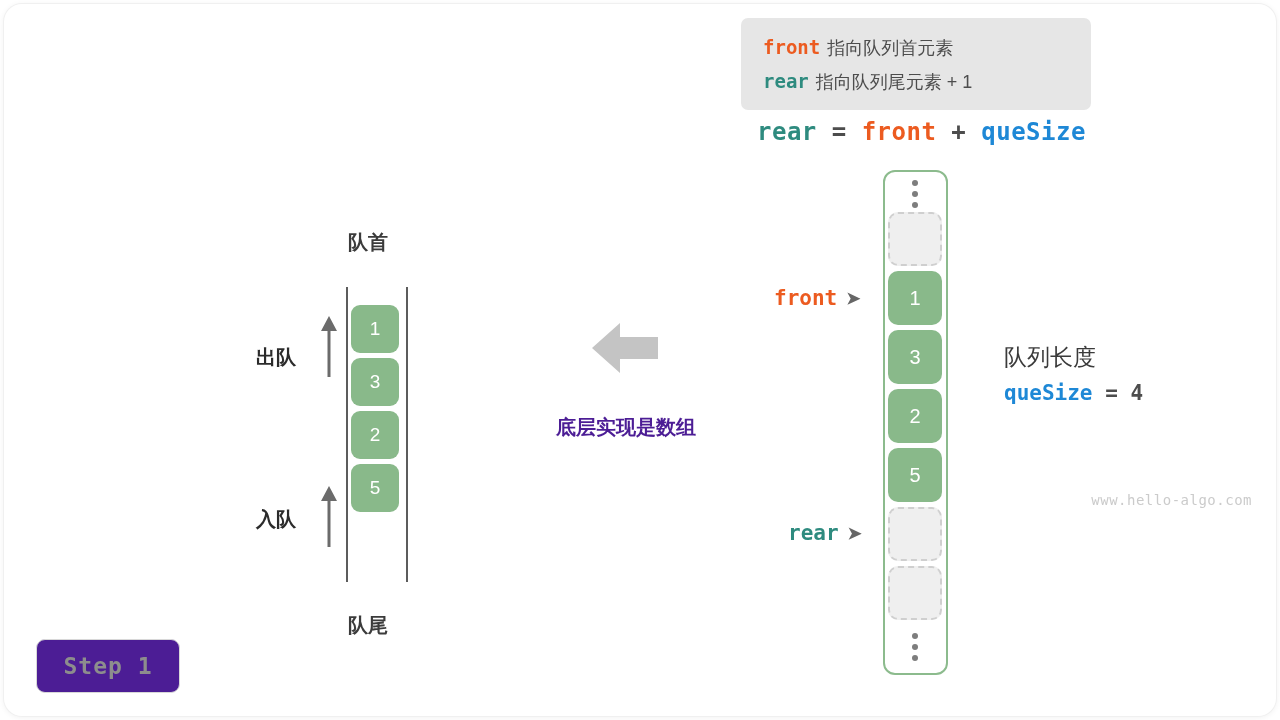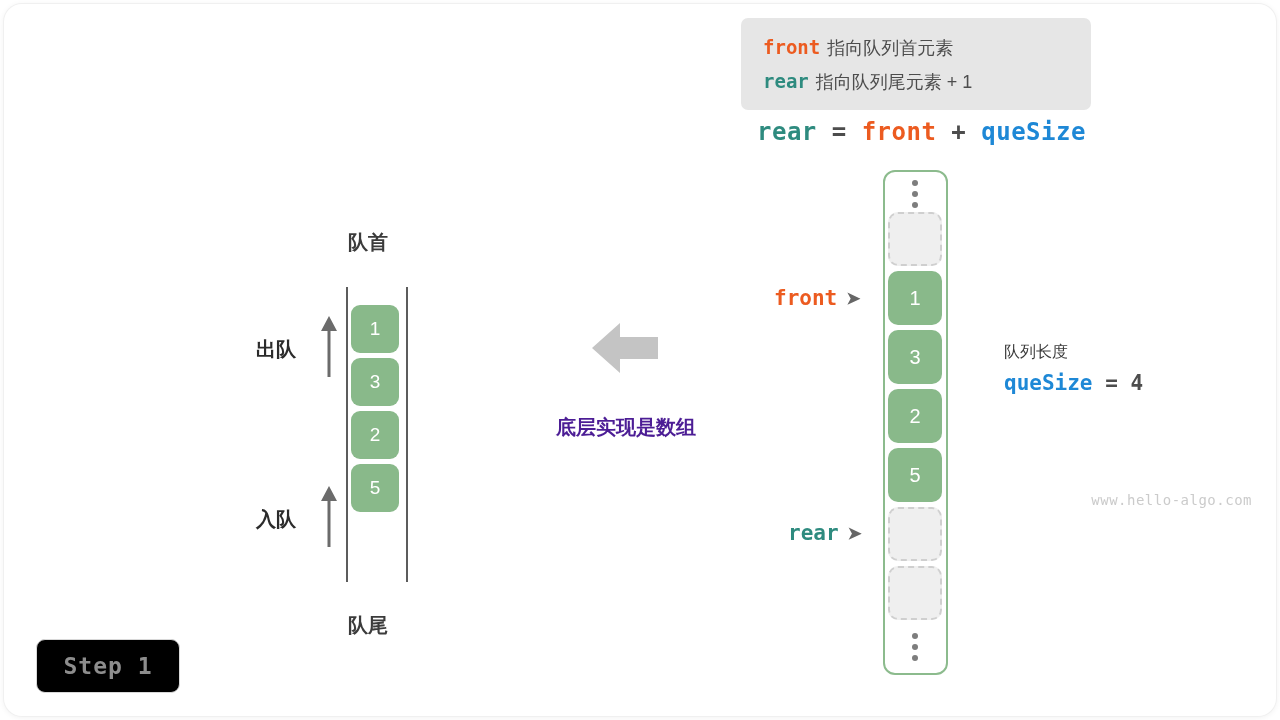--- a/index.html
+++ b/index.html
@@ -111,21 +111,21 @@
   
   .lq-cell { left: 351px; }
 
   .op-label {
     position: absolute;
     font-size: 20px;
     font-weight: bold;
     color: #2b2b2b;
     white-space: nowrap;
   }
-  #op-dequeue { left: 256px; top: 336px; }
+  #op-dequeue { left: 256px; top: 344px; }
   #op-enqueue { left: 256px; top: 506px; }
 
   .up-arrow {
     position: absolute;
     width: 22px;
   }
 
   
   .big-left-arrow {
     position: absolute;
@@ -205,41 +205,41 @@
   #ptr-front { left: 774px; top: 286px; }
   #ptr-rear  { left: 788px; top: 521px; }
 
   
   .size-note {
     position: absolute;
     left: 1004px; top: 342px;
     white-space: nowrap;
   }
   .size-note .cn {
-    font-size: 16px;
+    font-size: 23px;
     color: #3b3b3b;
     display: block;
     margin-bottom: 8px;
   }
   .size-note .eq {
     font-family: "DejaVu Sans Mono", "Liberation Mono", monospace;
     font-size: 21px;
     font-weight: bold;
     color: #4d4d4d;
     margin-top: 9px;
   }
 
   
   .step-badge {
     position: absolute;
     left: 36px; top: 639px;
     width: 144px; height: 54px;
     border: 1px solid #d8d8d8;
     border-radius: 9px;
-    background: #000000;
+    background: #4c1d95;
     display: flex;
     align-items: center;
     justify-content: center;
     font-family: "DejaVu Sans Mono", "Liberation Mono", monospace;
     font-weight: bold;
     font-size: 23px;
     color: #8d8d8d;
     letter-spacing: 1px;
     box-sizing: border-box;
   }

